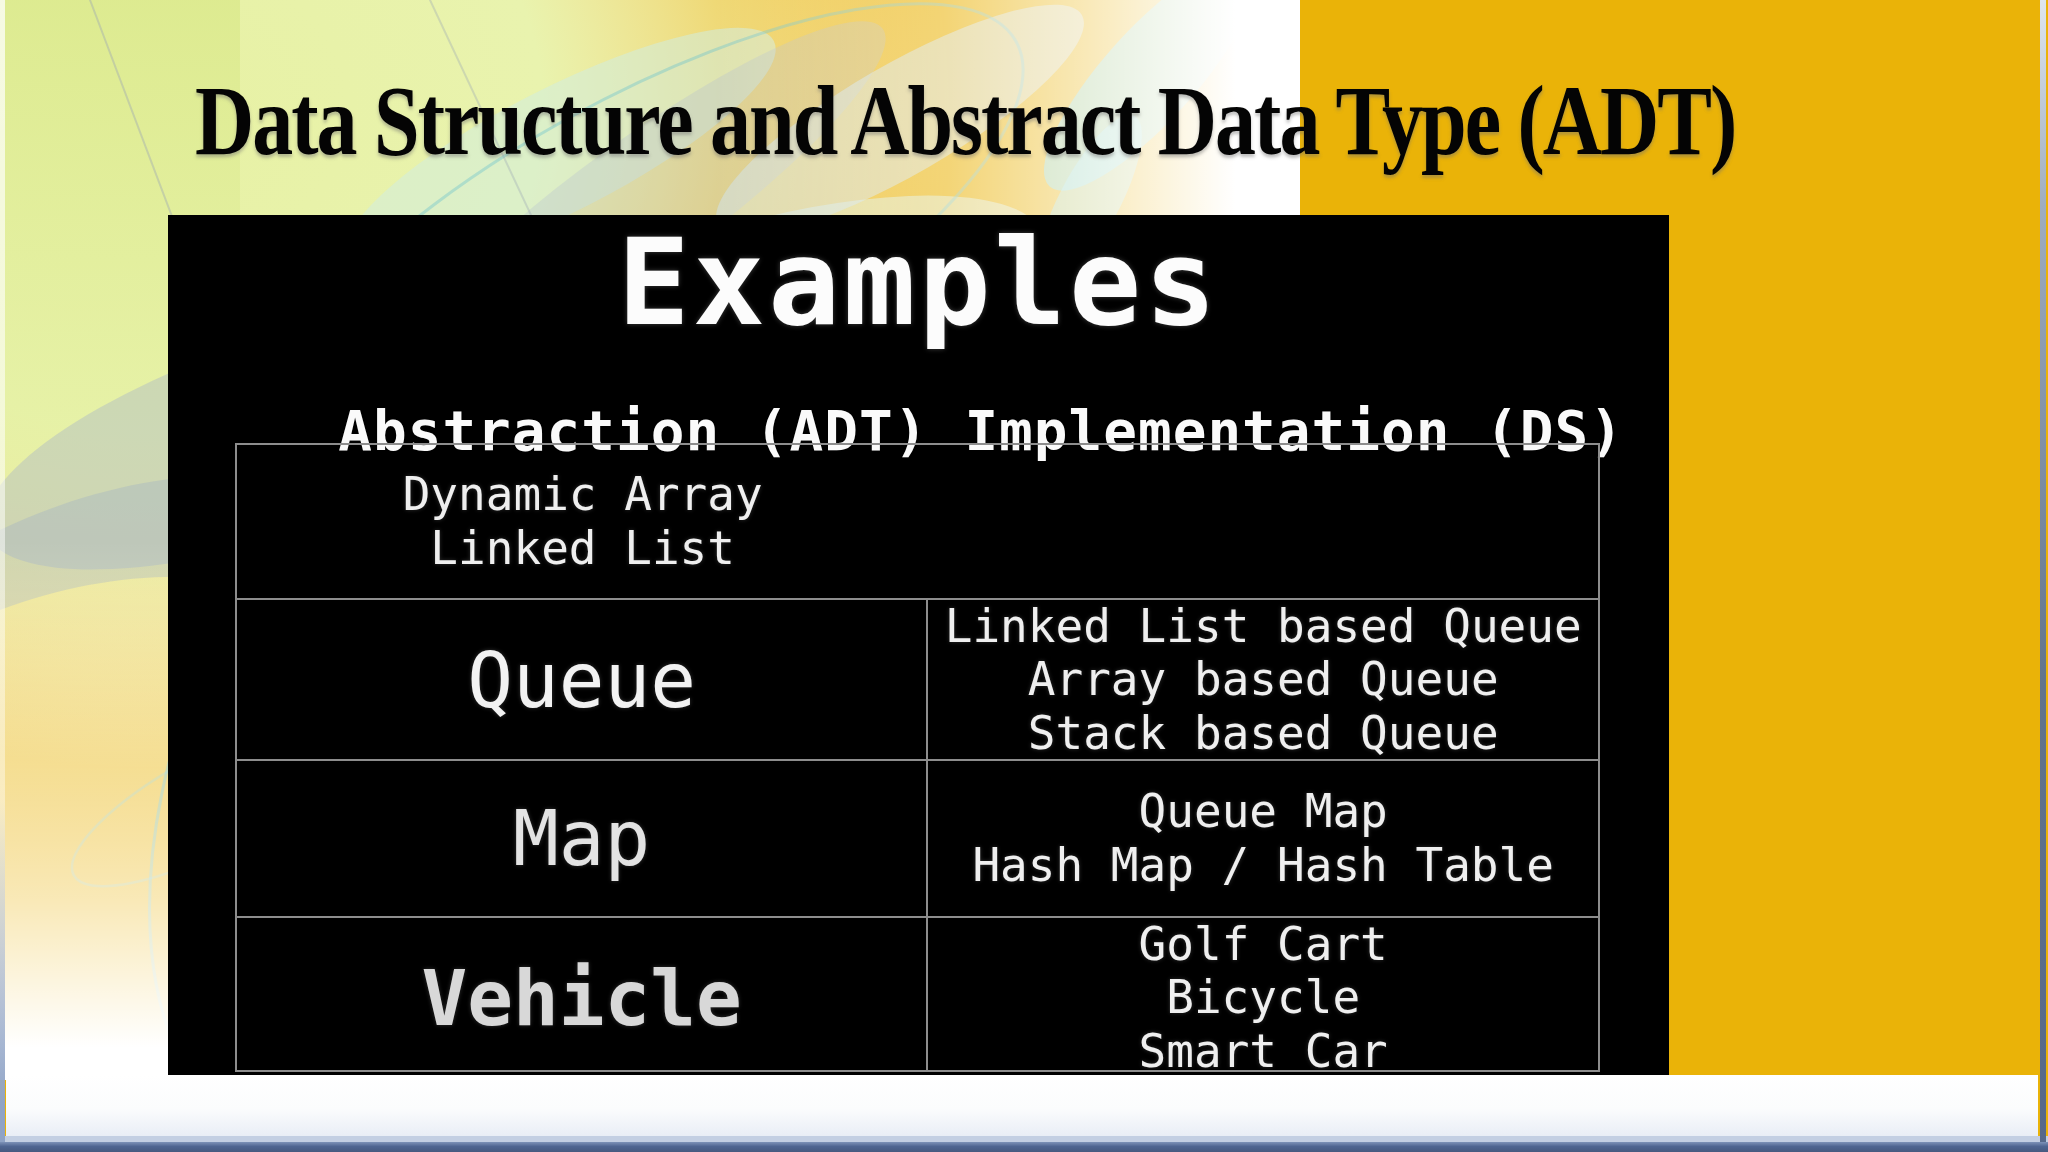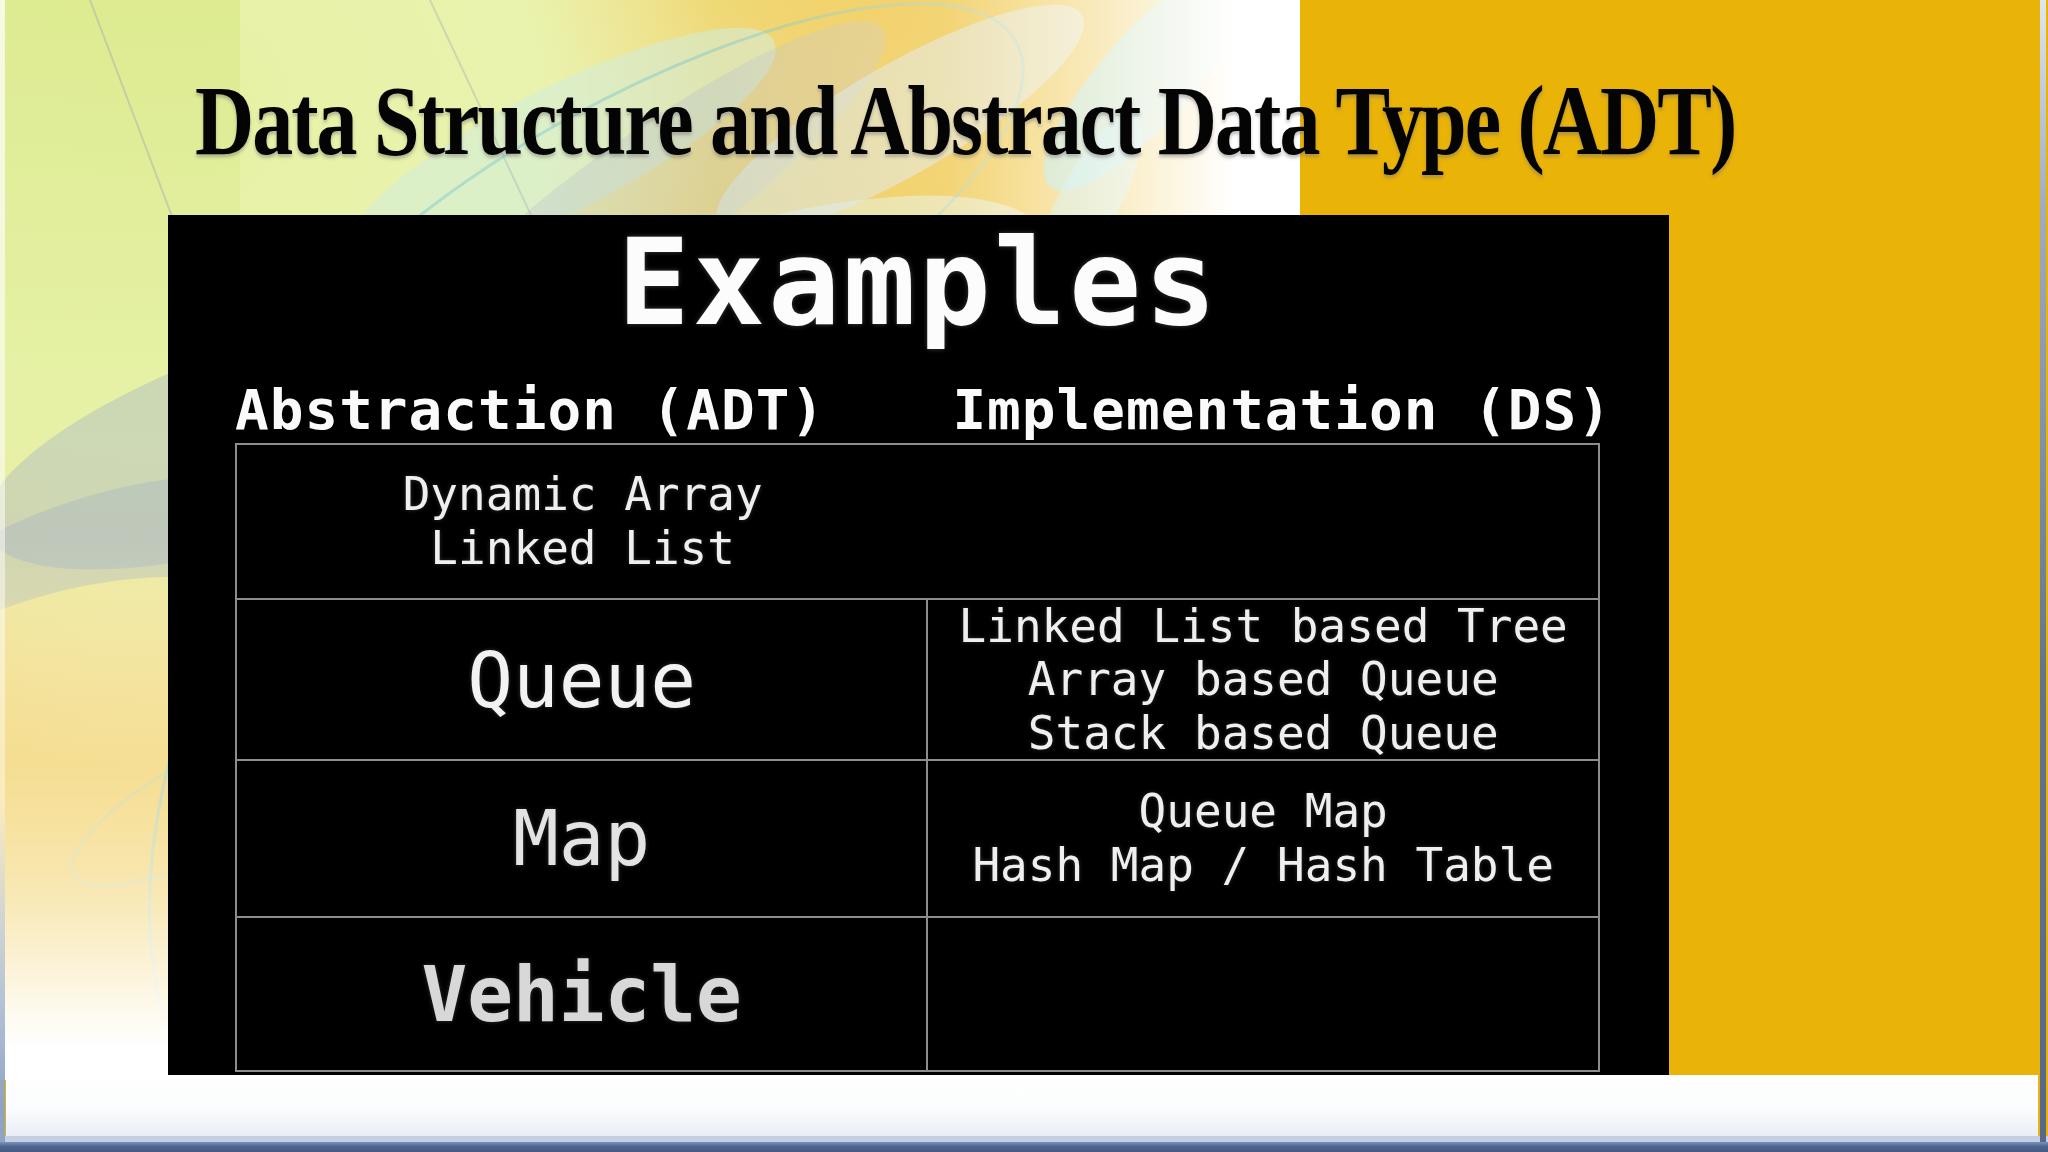--- a/index.html
+++ b/index.html
@@ -29,21 +29,21 @@
   .panel-heading{
     position:absolute;top:2px;left:0;width:100%;text-align:center;
     font-size:120px;font-weight:bold;letter-spacing:3px;line-height:1.1;color:#fcfcfc;
     text-shadow:0 0 5px rgba(255,255,255,0.25);
   }
   .col-headers{
     position:absolute;top:162px;left:67px;width:1365px;
     display:grid;grid-template-columns:50.8% 49.2%;
     font-weight:bold;font-size:56px;letter-spacing:1px;color:#fafafa;
   }
-  .col-headers .hdr{text-align:left;white-space:nowrap;}
+  .col-headers .hdr{text-align:right;white-space:nowrap;margin-top:21px;}
   .col-headers .hdr-ds{transform:translateX(24px);}
   .adt-table{
     position:absolute;left:67px;top:228px;width:1365px;height:629px;
     border:2px solid var(--table-border,#8d8d8d);box-sizing:border-box;
     display:grid;grid-template-rows:155px 161px 157px 1fr;
   }
   .t-row{
     display:grid;grid-template-columns:50.8% 49.2%;
     border-bottom:2px solid var(--table-border,#8d8d8d);box-sizing:border-box;overflow:hidden;
   }
@@ -147,36 +147,41 @@
       <div class="t-row">
         <div class="cell-ds">
           <div>Dynamic Array</div>
           <div>Linked List</div>
         </div>
       </div>
 
       <div class="t-row">
         <div class="cell-adt">Queue</div>
         <div class="cell-ds">
-          <div>Linked List based Tree</div>
+          <div>Linked List based Queue</div>
           <div>Array based Queue</div>
           <div>Stack based Queue</div>
         </div>
       </div>
 
       <div class="t-row">
         <div class="cell-adt">Map</div>
         <div class="cell-ds">
           <div>Queue Map</div>
           <div>Hash Map / Hash Table</div>
         </div>
       </div>
 
       <div class="t-row">
         <div class="cell-adt">Vehicle</div>
+        <div class="cell-ds">
+          <div>Golf Cart</div>
+          <div>Bicycle</div>
+          <div>Smart Car</div>
+        </div>
       </div>
 
     </div>
   </section>
 
   <div class="footer-glow"></div>
   <div class="footer-line"></div>
   <div class="bottom-bar"></div>
   <div class="right-edge"></div>
   <div class="left-edge"></div>

